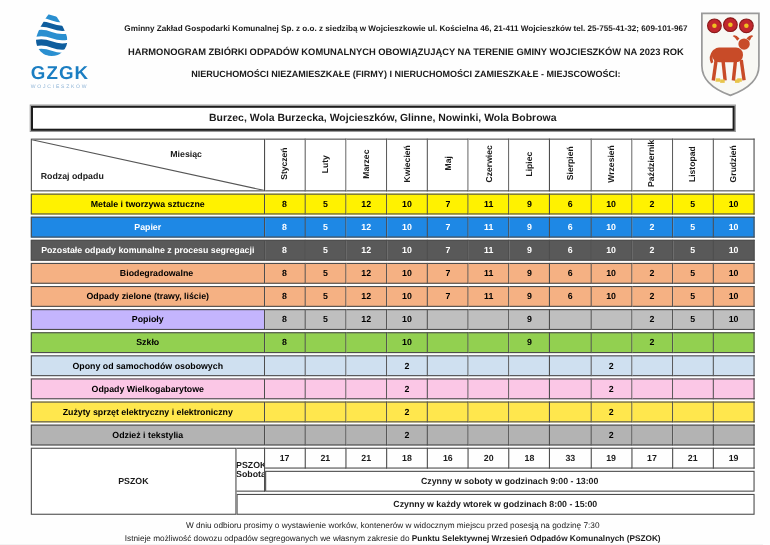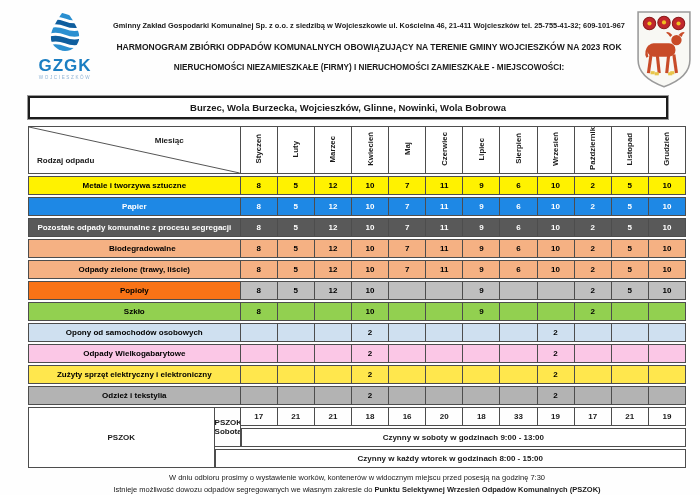--- a/index.html
+++ b/index.html
@@ -1,21 +1,21 @@
 <!DOCTYPE html>
 <html><head>
 <meta charset="utf-8">
 <style>
   html,body{margin:0;padding:0;background:#e9e9e9;}
   .page{width:700px;height:495px;background:#fefefe;box-sizing:border-box;
         padding:8px 8px 0 28px;font-family:"Liberation Sans",sans-serif;color:#1a1a1a;
         position:relative;overflow:hidden;}
   
   .header{display:flex;align-items:flex-start;}
-  .logo{width:74px;text-align:center;flex:0 0 auto;}
+  .logo{width:74px;flex:0 0 auto;}
   .logo-text{font-size:17px;font-weight:bold;color:#1b7ec2;letter-spacing:1px;line-height:1;margin-top:1px;}
   .logo-sub{font-size:4.6px;letter-spacing:1.6px;color:#8fb4d6;margin-top:1px;}
   .header-text{flex:1;text-align:center;padding:0 6px;}
   .org-line{font-size:7.4px;font-weight:bold;margin-top:13px;}
   .title-line{font-size:8.5px;font-weight:bold;margin-top:12px;}
   .subtitle-line{font-size:8.2px;font-weight:bold;margin-top:11px;}
   .crest{width:56px;flex:0 0 auto;margin-top:2px;}
   
   .towns-box{border:2px solid #1c1c1c;outline:1px solid #9a9a9a;width:636px;margin-top:7px;
              text-align:center;font-weight:bold;font-size:9.5px;padding:4px 0;background:#fff;}
@@ -217,21 +217,21 @@
           <td style="background: rgb(245, 177, 131); color: rgb(0, 0, 0);">7</td>
           <td style="background: rgb(245, 177, 131); color: rgb(0, 0, 0);">11</td>
           <td style="background: rgb(245, 177, 131); color: rgb(0, 0, 0);">9</td>
           <td style="background: rgb(245, 177, 131); color: rgb(0, 0, 0);">6</td>
           <td style="background: rgb(245, 177, 131); color: rgb(0, 0, 0);">10</td>
           <td style="background: rgb(245, 177, 131); color: rgb(0, 0, 0);">2</td>
           <td style="background: rgb(245, 177, 131); color: rgb(0, 0, 0);">5</td>
           <td style="background: rgb(245, 177, 131); color: rgb(0, 0, 0);">10</td>
         </tr>
         <tr>
-          <td class="row-label" colspan="2" style="background: #f97316; color: rgb(0, 0, 0);">Popioły</td>
+          <td class="row-label" colspan="2" style="background: #c4b5fd; color: rgb(0, 0, 0);">Popioły</td>
           <td style="background: rgb(191, 191, 191); color: rgb(0, 0, 0);">8</td>
           <td style="background: rgb(191, 191, 191); color: rgb(0, 0, 0);">5</td>
           <td style="background: rgb(191, 191, 191); color: rgb(0, 0, 0);">12</td>
           <td style="background: rgb(191, 191, 191); color: rgb(0, 0, 0);">10</td>
           <td style="background: rgb(191, 191, 191); color: rgb(0, 0, 0);"></td>
           <td style="background: rgb(191, 191, 191); color: rgb(0, 0, 0);"></td>
           <td style="background: rgb(191, 191, 191); color: rgb(0, 0, 0);">9</td>
           <td style="background: rgb(191, 191, 191); color: rgb(0, 0, 0);"></td>
           <td style="background: rgb(191, 191, 191); color: rgb(0, 0, 0);"></td>
           <td style="background: rgb(191, 191, 191); color: rgb(0, 0, 0);">2</td>

